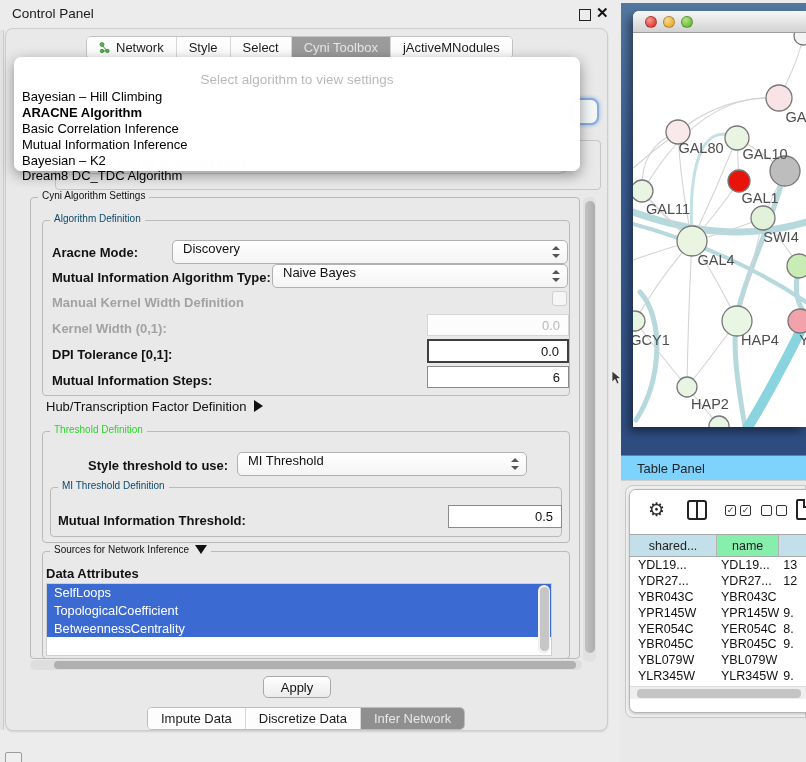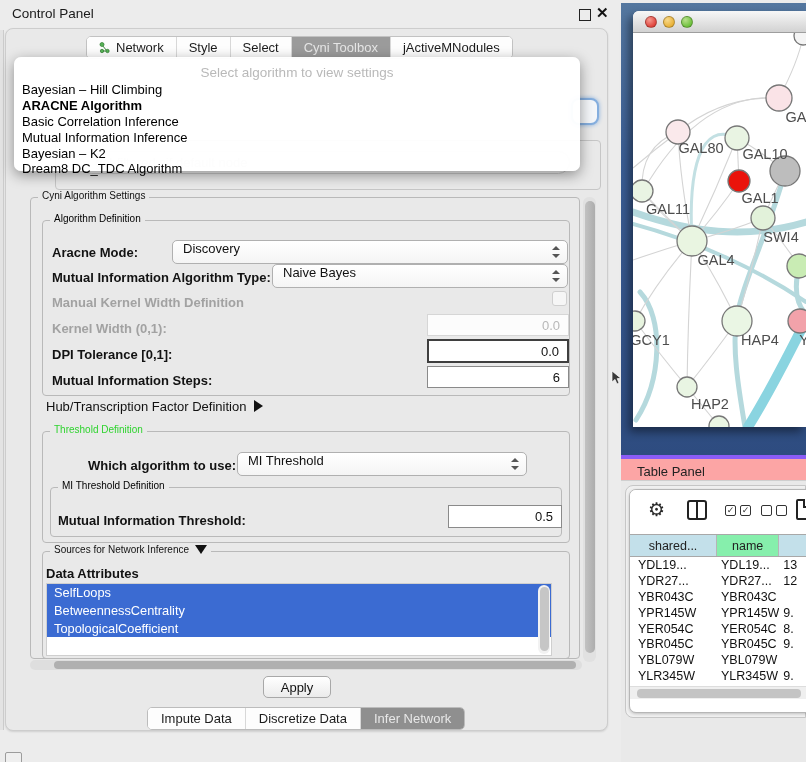--- a/index.html
+++ b/index.html
@@ -12,33 +12,33 @@
   .close-btn{position:absolute;left:596px;top:4px;font-size:15px;font-weight:700;color:#111;}
   .cp-outer{position:absolute;left:5px;top:28px;width:603px;height:703px;background:#e9e9e9;border:1px solid #cdcdcd;border-radius:8px;box-shadow:0 1px 2px rgba(0,0,0,.12);}
   .left-strip{position:absolute;left:0;top:30px;width:4px;height:700px;background:#e3e3e3;border-right:1px solid #cccccc;}
 
   .tabs-row{position:absolute;left:86px;top:36px;height:23px;display:flex;z-index:6;border:1px solid #c2c2c2;border-radius:5px;overflow:hidden;background:#fff;}
   .tab{display:flex;align-items:center;gap:5px;padding:0 12px;font-size:13px;color:#1c1c1c;background:#fdfdfd;border-right:1px solid #d8d8d8;}
   .tab:last-child{border-right:none;}
   .tab.selected{background:#9b9b9b;color:#e6e6e6;}
   .net-icon{width:12px;height:12px;display:inline-block;}
 
-  .algo-popup{position:absolute;left:14px;top:57px;width:566px;height:114px;background:rgba(255,255,255,0.97);border-radius:7px;box-shadow:0 4px 14px rgba(0,0,0,.4);z-index:20;padding-top:8px;}
+  .algo-popup{position:absolute;left:14px;top:57px;width:566px;height:114px;background:rgba(255,255,255,0.97);border-radius:7px;box-shadow:0 4px 14px rgba(0,0,0,.4);z-index:20;padding-top:15px;}
   .algo-header{text-align:center;font-size:13.5px;color:#b9b9b9;height:17px;}
   .algo-item{height:15.9px;line-height:15.9px;padding-left:8px;font-size:13px;color:#000;}
   .algo-item.selected{font-weight:700;}
 
   .combo-fragment{position:absolute;left:571px;top:98px;width:28px;height:27px;background:#f4f6f9;border:2px solid #85aede;border-radius:8px;box-shadow:0 0 4px #85aede;z-index:5;}
   .ghost-box{position:absolute;left:55px;top:140px;width:546px;height:50px;border:1px solid #c6c6c6;border-radius:4px;z-index:3;}
   .ghost-combo{position:absolute;left:80px;top:151px;width:490px;height:23px;border:1px solid #c9c9c9;border-radius:12px;background:#f1f1f1;color:#aeaeae;font-size:13px;line-height:21px;padding-left:14px;z-index:4;}
 
   
   .gbox{position:absolute;border:1px solid #b9b9b9;border-radius:4px;}
   .glegend{position:absolute;background:#e9e9e9;padding:0 4px;font-size:10px;z-index:2;white-space:nowrap;}
-  .blue{color:#000000;}
+  .blue{color:#0c4a6e;}
   .green{color:#2fd32f;}
 
   .lbl{position:absolute;font-size:13px;font-weight:700;color:#121212;white-space:nowrap;}
   .lbl.dis{color:#a2a2a2;}
 
   .combo{position:absolute;background:linear-gradient(#ffffff,#f4f4f4);border:1px solid #b0b0b0;border-radius:5px;font-size:13px;color:#111;display:flex;align-items:flex-start;padding:0 10px;}
   .stepper{position:absolute;right:7px;top:50%;transform:translateY(-50%);width:8px;height:12px;}
   .stepper:before,.stepper:after{content:"";position:absolute;left:0;border-left:4px solid transparent;border-right:4px solid transparent;}
   .stepper:before{top:0;border-bottom:4px solid #555;}
   .stepper:after{bottom:0;border-top:4px solid #555;}
@@ -72,21 +72,21 @@
   .dock-btn{position:absolute;left:5px;top:752px;width:17px;height:12px;border:1px solid #9c9c9c;border-radius:2px;background:#efefef;}
 
   
   .desktop{position:absolute;left:621px;top:3px;width:185px;height:452px;background:linear-gradient(180deg,#54779f 0%,#3b5e95 35%,#2e4c80 100%);}
   .net-window{position:absolute;left:633px;top:11px;width:173px;height:416px;background:#fff;border-radius:6px 0 0 0;overflow:hidden;box-shadow:-4px 5px 10px rgba(0,0,0,.45);}
   .net-titlebar{position:absolute;left:0;top:0;width:100%;height:22px;background:linear-gradient(#f7f7f7,#d2d2d2);border-bottom:1px solid #9e9e9e;}
   .light{position:absolute;top:5px;width:12px;height:12px;border-radius:50%;border:1px solid rgba(0,0,0,.25);}
   .net-canvas{position:absolute;left:0;top:22px;}
 
   
-  .tp-bar{position:absolute;left:621px;top:455px;width:185px;height:26px;background:#fca5a5;border-top:4px solid #8b5cf6;border-bottom:1px solid #cfcfcf;}
+  .tp-bar{position:absolute;left:621px;top:455px;width:185px;height:26px;background:#7dd3fc;border-top:1px solid #8b5cf6;border-bottom:1px solid #cfcfcf;}
   .tp-title{position:absolute;left:16px;top:5px;font-size:13px;color:#222;}
   .tp-bg{position:absolute;left:621px;top:481px;width:185px;height:281px;background:#e9e9e9;}
   .tp-dock{position:absolute;left:625px;top:485px;width:181px;height:233px;background:#f0f0f0;border:1px solid #c6c6c6;border-radius:8px 0 0 8px;}
   .tp-window{position:absolute;left:629px;top:489px;width:180px;height:224px;background:#fff;border:1px solid #b6b6b6;border-radius:7px 0 0 7px;overflow:hidden;box-shadow:0 1px 3px rgba(0,0,0,.2);}
   .tp-toolbar{position:absolute;left:0;top:0;width:100%;height:44px;background:#fff;}
   .gear{position:absolute;left:18px;top:8px;font-size:19px;color:#2a2a2a;}
   .colicon{position:absolute;left:57px;top:10px;width:20px;height:20px;border:2px solid #222;border-radius:3px;}
   .colicon:before{content:"";position:absolute;left:50%;top:0;width:2px;height:100%;background:#222;transform:translateX(-50%);}
   .ckpair{position:absolute;top:15px;display:flex;gap:4px;}
   .ck{width:11px;height:11px;border:1.6px solid #333;border-radius:2px;font-size:9px;line-height:9px;text-align:center;color:#333;}
@@ -194,41 +194,41 @@
   <span class="lbl" style="left:52px;top:373px;">Mutual Information Steps:</span>
   <div class="field norm" style="left:427px;top:366px;width:142px;height:22px;">6</div>
 
   <div style="position:absolute;left:46px;top:399px;font-size:13px;color:#111;">
     <span>Hub/Transcription Factor Definition</span><span class="tri-right"></span>
   </div>
 
   <div class="gbox" style="left:42px;top:431px;width:528px;height:112px;"></div>
   <span class="glegend green" style="left:50px;top:424px;">Threshold Definition</span>
 
-  <span class="lbl" style="left:88px;top:458px;">Which algorithm to use:</span>
+  <span class="lbl" style="left:88px;top:458px;">Style threshold to use:</span>
   <div class="combo" style="left:237px;top:452px;width:290px;height:24px;">
     <span>MI Threshold</span>
     <span class="stepper"></span>
   </div>
 
   <div class="gbox" style="left:50px;top:487px;width:512px;height:50px;"></div>
   <span class="glegend blue" style="left:58px;top:480px;">MI Threshold Definition</span>
 
   <span class="lbl" style="left:58px;top:513px;">Mutual Information Threshold:</span>
   <div class="field norm" style="left:448px;top:505px;width:114px;height:23px;">0.5</div>
 
   <div class="gbox" style="left:42px;top:551px;width:528px;height:108px;"></div>
   <span class="glegend" style="left:50px;top:544px;color:#111;"><span>Sources for Network Inference</span><span class="tri-down"></span></span>
 
   <span class="lbl" style="left:46px;top:566px;">Data Attributes</span>
   <div class="attr-list">
 
   <div class="attr-item">SelfLoops</div>
+      <div class="attr-item">TopologicalCoefficient</div>
       <div class="attr-item">BetweennessCentrality</div>
-      <div class="attr-item">TopologicalCoefficient</div>
     </div>
   <div class="attr-scroll">
       <div class="attr-thumb"></div>
     </div>
 
   <div class="vscroll-track">
       <div class="vscroll-thumb"></div>
     </div>
   <div class="hscroll-track">
       <div class="hscroll-thumb"></div>

